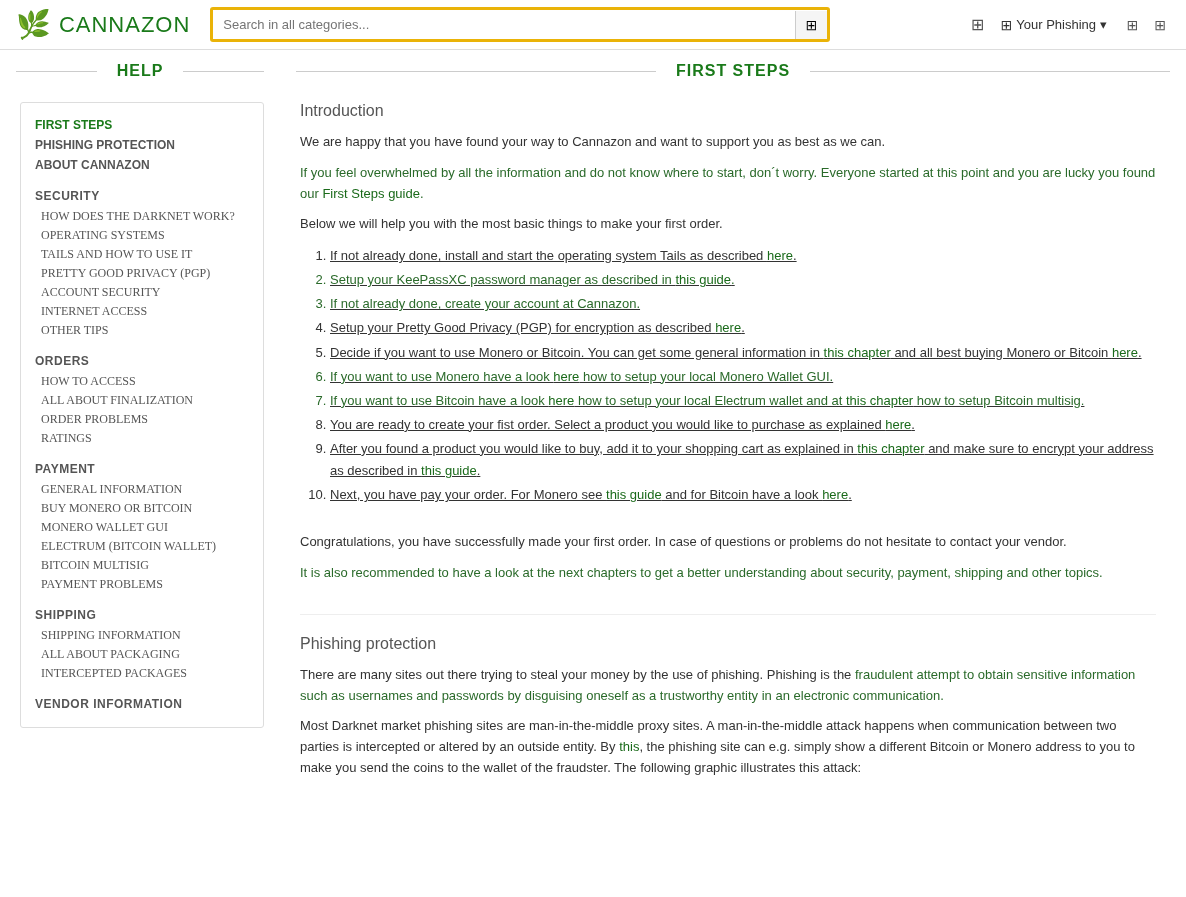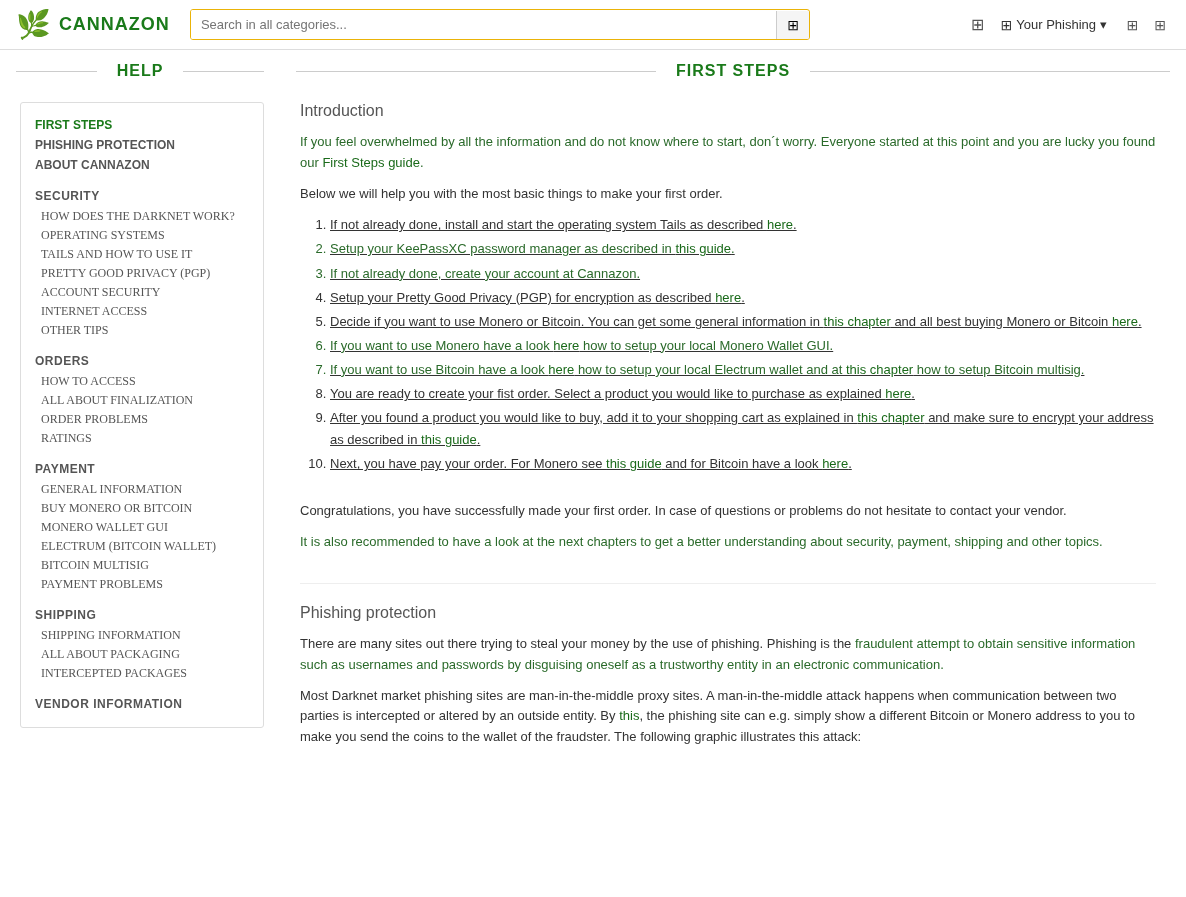--- a/index.html
+++ b/index.html
@@ -14,35 +14,35 @@
       background: #fff;
       height: 50px;
     }
     .logo-area {
       display: flex;
       align-items: center;
       gap: 8px;
       margin-right: 20px;
     }
     .logo-text {
-      font-size: 18px;
-      font-weight: bold;
+      font-size: 22px;
+      font-weight: normal;
       color: #1a7a1a;
       letter-spacing: 1px;
     }
     .logo-icon {
       color: #1a7a1a;
       font-size: 28px;
     }
     .search-area {
       flex: 1;
       max-width: 620px;
       display: flex;
       align-items: center;
-      border: 1px solid #eab308;
+      border: 3px solid #eab308;
       border-radius: 3px;
       overflow: hidden;
     }
     .search-input {
       flex: 1;
       border: none;
       outline: none;
       padding: 7px 10px;
       font-size: 13px;
       color: #999;
@@ -291,20 +291,21 @@
         <div class="sidebar-section-label">VENDOR INFORMATION</div>
 
       </div>
     </div>
 
     <div class="main-content">
 
       <div class="content-section">
         <h2 class="content-heading">Introduction</h2>
 
+        <p class="content-paragraph">We are happy that you have found your way to Cannazon and want to support you as best as we can.</p>
 
         <p class="content-paragraph green-text">
           <span>If you feel overwhelmed by all the information and do not know where to start, don´t worry. Everyone started at this point and you are lucky you found our </span><a class="link">First Steps guide</a><span>.</span>
         </p>
 
         <p class="content-paragraph">Below we will help you with the most basic things to make your first order.</p>
 
         <ol>
           <li>
             <span>If not already done, install and start the operating system Tails as described </span><a class="link">here</a><span>.</span>

